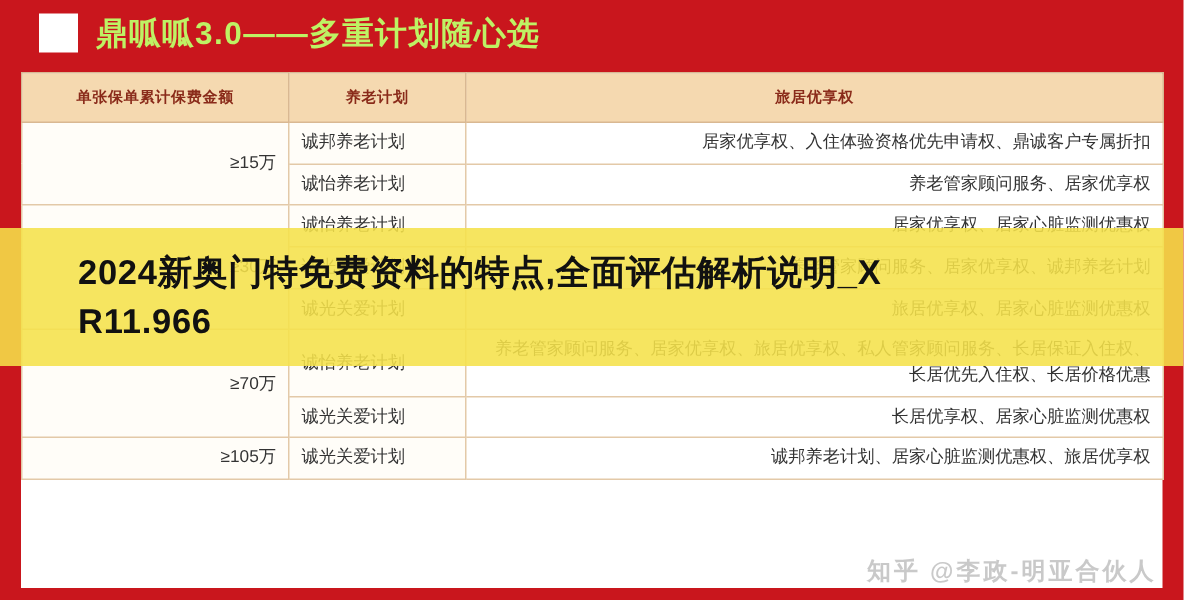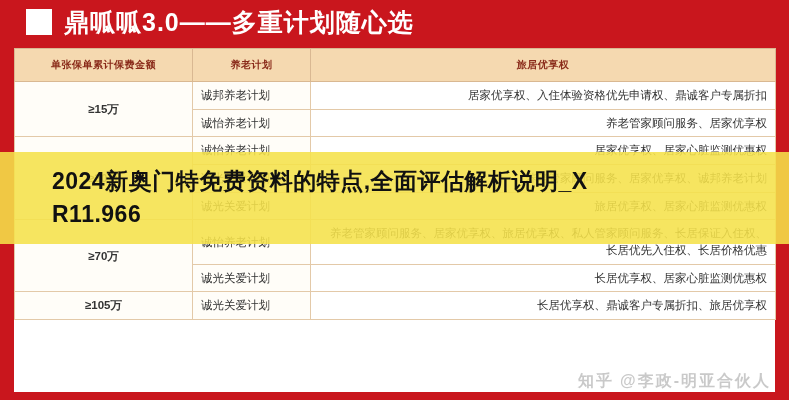--- a/index.html
+++ b/index.html
@@ -32,22 +32,22 @@
     box-sizing: border-box;
   }
   .title-square {
     width: 26px;
     height: 26px;
     background: #ffffff;
     margin-right: 12px;
     flex: none;
   }
   .title-text {
-    color: #ffffff;
-    font-size: 25px;
+    color: #bef264;
+    font-size: 21px;
     font-weight: bold;
     letter-spacing: 1px;
     white-space: nowrap;
   }
   
   .table-wrap {
     position: absolute;
     left: 14px;
     top: 48px;
     width: 761px;
@@ -72,22 +72,22 @@
   }
   table.main td {
     border: 1px solid #e3c9a8;
     font-size: 11.5px;
     color: #333333;
     padding: 5px 8px;
     vertical-align: middle;
     line-height: 1.45;
   }
   td.col-amount {
-    text-align: center;
-    font-weight: bold;
+    text-align: right;
+    font-weight: normal;
     color: #3a3a3a;
     font-size: 12px;
     background: #fffdf8;
   }
   td.col-plan {
     color: #444444;
     font-size: 11.5px;
     background: #fffdf8;
     white-space: nowrap;
   }
@@ -197,21 +197,21 @@
           <td class="col-plan">诚怡养老计划</td>
           <td class="col-content">养老管家顾问服务、居家优享权、旅居优享权、私人管家顾问服务、长居保证入住权、长居优先入住权、长居价格优惠</td>
         </tr>
         <tr>
           <td class="col-plan">诚光关爱计划</td>
           <td class="col-content">长居优享权、居家心脏监测优惠权</td>
         </tr>
         <tr>
           <td class="col-amount">≥105万</td>
           <td class="col-plan">诚光关爱计划</td>
-          <td class="col-content">长居优享权、鼎诚客户专属折扣、旅居优享权</td>
+          <td class="col-content">诚邦养老计划、居家心脏监测优惠权、旅居优享权</td>
         </tr>
       </tbody>
     </table>
   </div>
 
   <div class="overlay-banner"></div>
   <div class="overlay-text">
     <div class="line">2024新奥门特免费资料的特点,全面评估解析说明_X</div>
     <div class="line">R11.966</div>
   </div>

